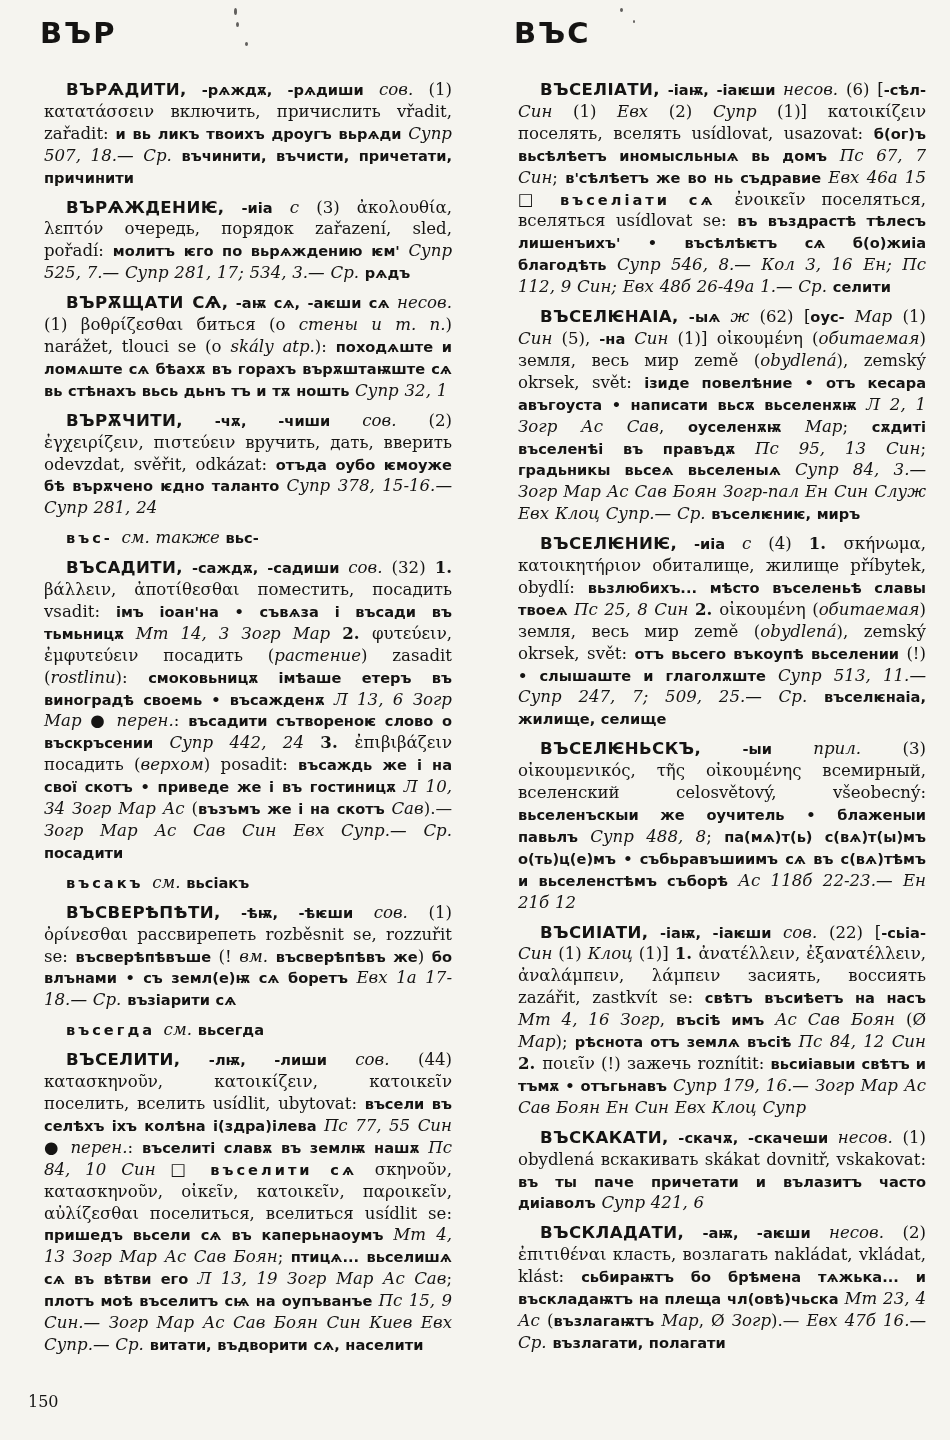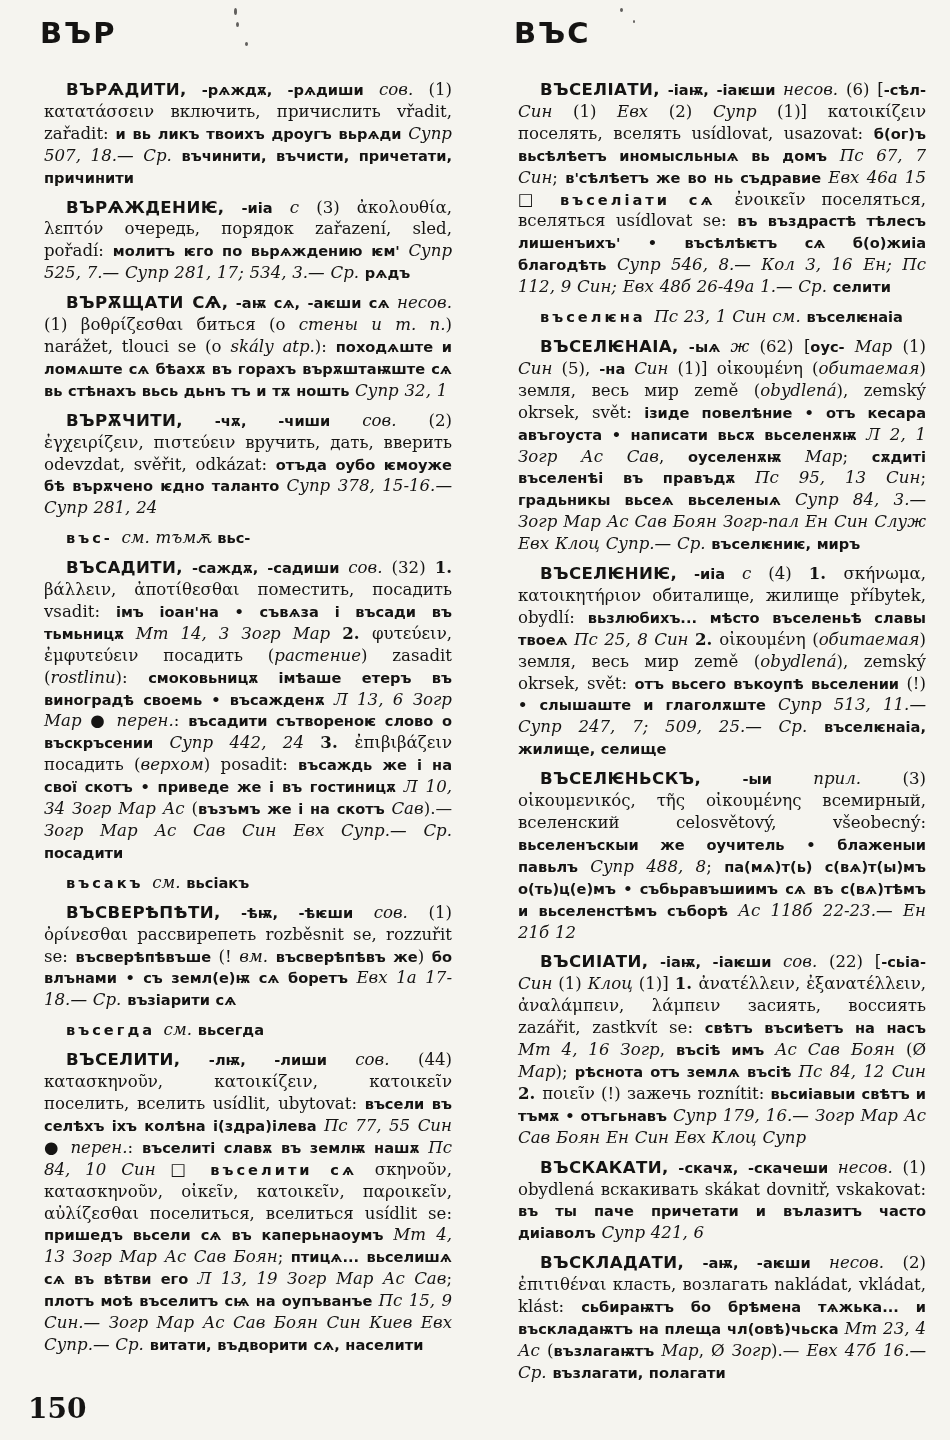--- a/index.html
+++ b/index.html
@@ -52,22 +52,22 @@
   .seg-xhw {
     font-family:"DejaVu Sans", sans-serif;
     font-weight:bold;
     font-size:14.6px;
     letter-spacing:3px;
   }
   .page-number {
     position:absolute;
     left:28px; top:1392px;
     font-family:"DejaVu Serif", serif;
-    font-weight:bold;
-    font-size:28px;
+    font-weight:normal;
+    font-size:16px;
   }
   .speck { position:absolute; background:#3c3a38; border-radius:50%; opacity:0.8; }
   .speck-1 { left:234px; top:8px;  width:3px; height:7px; }
   .speck-2 { left:236px; top:22px; width:3px; height:5px; }
   .speck-3 { left:245px; top:42px; width:3px; height:4px; }
   .speck-4 { left:620px; top:8px;  width:3px; height:4px; }
   .speck-5 { left:633px; top:20px; width:2px; height:3px; }
 </style>
 </head>
 <body>
@@ -80,33 +80,32 @@
   <div class="speck speck-5"></div>
 
   <div class="columns">
     <div class="column">
       <div class="running-head">ВЪР</div>
       <div class="entries">
           <p class="entry"><span class="seg-hw">ВЪРѦДИТИ,</span><span class="seg-ocs"> -рѧждѫ, -рѧдиши </span><span class="seg-it">сов.</span><span class="seg-p"> (1) </span><span class="seg-gr">κατατάσσειν </span><span class="seg-p">включить, причислить vřadit, zařadit: </span><span class="seg-ocs">и вь ликъ твоихъ дроугъ вьрѧди </span><span class="seg-it">Супр 507, 18.— Ср. </span><span class="seg-ocs">въчинити, въчисти, причетати, причинити</span></p>
           <p class="entry"><span class="seg-hw">ВЪРѦЖДЕНИѤ,</span><span class="seg-ocs"> -иіа </span><span class="seg-it">с</span><span class="seg-p"> (3) </span><span class="seg-gr">ἀκολουθία, λεπτόν </span><span class="seg-p">очередь, порядок zařazení, sled, pořadí: </span><span class="seg-ocs">молитъ ѥго по вьрѧждению ѥм' </span><span class="seg-it">Супр 525, 7.— Супр 281, 17; 534, 3.— Ср. </span><span class="seg-ocs">рѧдъ</span></p>
           <p class="entry"><span class="seg-hw">ВЪРѪЩАТИ СѦ,</span><span class="seg-ocs"> -аѭ сѧ, -аѥши сѧ </span><span class="seg-it">несов.</span><span class="seg-p"> (1) </span><span class="seg-gr">βοθρίζεσθαι </span><span class="seg-p">биться (о </span><span class="seg-it">стены и т. п.</span><span class="seg-p">) narážet, tlouci se (o </span><span class="seg-it">skály atp.</span><span class="seg-p">): </span><span class="seg-ocs">походѧште и ломѧште сѧ бѣахѫ въ горахъ върѫштаѭште сѧ вь стѣнахъ вьсь дьнъ тъ и тѫ ношть </span><span class="seg-it">Супр 32, 1</span></p>
           <p class="entry"><span class="seg-hw">ВЪРѪЧИТИ,</span><span class="seg-ocs"> -чѫ, -чиши </span><span class="seg-it">сов.</span><span class="seg-p"> (2) </span><span class="seg-gr">ἐγχειρίζειν, πιστεύειν </span><span class="seg-p">вручить, дать, вверить odevzdat, svěřit, odkázat: </span><span class="seg-ocs">отъда оубо ѥмоуже бѣ върѫчено ѥдно таланто </span><span class="seg-it">Супр 378, 15-16.— Супр 281, 24</span></p>
-          <p class="entry xref"><span class="seg-xhw">въс- </span><span class="seg-it">см. тъмѫ </span><span class="seg-ocs">вьс-</span></p>
+          <p class="entry xref"><span class="seg-xhw">въс- </span><span class="seg-it">см. также </span><span class="seg-ocs">вьс-</span></p>
           <p class="entry"><span class="seg-hw">ВЪСАДИТИ,</span><span class="seg-ocs"> -саждѫ, -садиши </span><span class="seg-it">сов.</span><span class="seg-p"> (32) </span><span class="seg-b">1. </span><span class="seg-gr">βάλλειν, ἀποτίθεσθαι </span><span class="seg-p">поместить, посадить vsadit: </span><span class="seg-ocs">імъ іоан'на • съвѧза і въсади въ тьмьницѫ </span><span class="seg-it">Мт 14, 3 Зогр Мар </span><span class="seg-b">2. </span><span class="seg-gr">φυτεύειν, ἐμφυτεύειν </span><span class="seg-p">посадить (</span><span class="seg-it">растение</span><span class="seg-p">) zasadit (</span><span class="seg-it">rostlinu</span><span class="seg-p">): </span><span class="seg-ocs">смоковьницѫ імѣаше етеръ въ виноградѣ своемь • въсажденѫ </span><span class="seg-it">Л 13, 6 Зогр Мар </span><span class="seg-p">● </span><span class="seg-it">перен.</span><span class="seg-p">: </span><span class="seg-ocs">въсадити сътвореноѥ слово о въскръсении </span><span class="seg-it">Супр 442, 24 </span><span class="seg-b">3. </span><span class="seg-gr">ἐπιβιβάζειν </span><span class="seg-p">посадить (</span><span class="seg-it">верхом</span><span class="seg-p">) posadit: </span><span class="seg-ocs">въсаждь же і на свої скотъ • приведе же і въ гостиницѫ </span><span class="seg-it">Л 10, 34 Зогр Мар Ас </span><span class="seg-p">(</span><span class="seg-ocs">възъмъ же і на скотъ </span><span class="seg-it">Сав</span><span class="seg-p">).— </span><span class="seg-it">Зогр Мар Ас Сав Син Евх Супр.— Ср. </span><span class="seg-ocs">посадити</span></p>
           <p class="entry xref"><span class="seg-xhw">въсакъ </span><span class="seg-it">см. </span><span class="seg-ocs">вьсіакъ</span></p>
           <p class="entry"><span class="seg-hw">ВЪСВЕРѢПѢТИ,</span><span class="seg-ocs"> -ѣѭ, -ѣѥши </span><span class="seg-it">сов.</span><span class="seg-p"> (1) </span><span class="seg-gr">ὀρίνεσθαι </span><span class="seg-p">рассвирепеть rozběsnit se, rozzuřit se: </span><span class="seg-ocs">въсверѣпѣвъше </span><span class="seg-p">(! </span><span class="seg-it">вм. </span><span class="seg-ocs">въсверѣпѣвъ же</span><span class="seg-p">) </span><span class="seg-ocs">бо влънами • съ земл(е)ѭ сѧ боретъ </span><span class="seg-it">Евх 1а 17-18.— Ср. </span><span class="seg-ocs">възіарити сѧ</span></p>
           <p class="entry xref"><span class="seg-xhw">въсегда </span><span class="seg-it">см. </span><span class="seg-ocs">вьсегда</span></p>
           <p class="entry"><span class="seg-hw">ВЪСЕЛИТИ,</span><span class="seg-ocs"> -лѭ, -лиши </span><span class="seg-it">сов.</span><span class="seg-p"> (44) </span><span class="seg-gr">κατασκηνοῦν, κατοικίζειν, κατοικεῖν </span><span class="seg-p">поселить, вселить usídlit, ubytovat: </span><span class="seg-ocs">въсели въ селѣхъ іхъ колѣна і(здра)ілева </span><span class="seg-it">Пс 77, 55 Син </span><span class="seg-p">● </span><span class="seg-it">перен.</span><span class="seg-p">: </span><span class="seg-ocs">въселиті славѫ въ землѭ нашѫ </span><span class="seg-it">Пс 84, 10 Син </span><span class="seg-p">□ </span><span class="seg-xhw">въселити сѧ </span><span class="seg-gr">σκηνοῦν, κατασκηνοῦν, οἰκεῖν, κατοικεῖν, παροικεῖν, αὐλίζεσθαι </span><span class="seg-p">поселиться, вселиться usídlit se: </span><span class="seg-ocs">пришедъ вьсели сѧ въ каперьнаоумъ </span><span class="seg-it">Мт 4, 13 Зогр Мар Ас Сав Боян</span><span class="seg-p">; </span><span class="seg-ocs">птицѧ... вьселишѧ сѧ въ вѣтви его </span><span class="seg-it">Л 13, 19 Зогр Мар Ас Сав</span><span class="seg-p">; </span><span class="seg-ocs">плотъ моѣ въселитъ сѩ на оупъванъе </span><span class="seg-it">Пс 15, 9 Син.— Зогр Мар Ас Сав Боян Син Киев Евх Супр.— Ср. </span><span class="seg-ocs">витати, въдворити сѧ, населити</span></p>
         </div>
     </div>
     <div class="column">
       <div class="running-head">ВЪС</div>
       <div class="entries">
           <p class="entry"><span class="seg-hw">ВЪСЕЛІАТИ,</span><span class="seg-ocs"> -іаѭ, -іаѥши </span><span class="seg-it">несов.</span><span class="seg-p"> (6) [</span><span class="seg-ocs">-сѣл- </span><span class="seg-it">Син </span><span class="seg-p">(1) </span><span class="seg-it">Евх </span><span class="seg-p">(2) </span><span class="seg-it">Супр </span><span class="seg-p">(1)] </span><span class="seg-gr">κατοικίζειν </span><span class="seg-p">поселять, вселять usídlovat, usazovat: </span><span class="seg-ocs">б(ог)ъ вьсѣлѣетъ иномысльныѧ вь домъ </span><span class="seg-it">Пс 67, 7 Син</span><span class="seg-p">; </span><span class="seg-ocs">в'сѣлѣетъ же во нь съдравие </span><span class="seg-it">Евх 46а 15 </span><span class="seg-p">□ </span><span class="seg-xhw">въселіати сѧ </span><span class="seg-gr">ἐνοικεῖν </span><span class="seg-p">поселяться, вселяться usídlovat se: </span><span class="seg-ocs">въ въздрастѣ тѣлесъ лишенъихъ' • въсѣлѣѥтъ сѧ б(о)жиіа благодѣть </span><span class="seg-it">Супр 546, 8.— Кол 3, 16 Ен; Пс 112, 9 Син; Евх 48б 26-49а 1.— Ср. </span><span class="seg-ocs">селити</span></p>
-          <p class="entry xref"><span class="seg-xhw">въселѥна </span><span class="seg-it">Пс 23, 1 Син см. </span><span class="seg-ocs">въселѥнаіа</span></p>
           <p class="entry"><span class="seg-hw">ВЪСЕЛѤНАІА,</span><span class="seg-ocs"> -ыѧ </span><span class="seg-it">ж</span><span class="seg-p"> (62) [</span><span class="seg-ocs">оус- </span><span class="seg-it">Мар </span><span class="seg-p">(1) </span><span class="seg-it">Син </span><span class="seg-p">(5), </span><span class="seg-ocs">-на </span><span class="seg-it">Син </span><span class="seg-p">(1)] </span><span class="seg-gr">οἰκουμένη </span><span class="seg-p">(</span><span class="seg-it">обитаемая</span><span class="seg-p">) земля, весь мир země (</span><span class="seg-it">obydlená</span><span class="seg-p">), zemský okrsek, svět: </span><span class="seg-ocs">ізиде повелѣние • отъ кесара авъгоуста • написати вьсѫ вьселенѫѭ </span><span class="seg-it">Л 2, 1 Зогр Ас Сав</span><span class="seg-p">, </span><span class="seg-ocs">оуселенѫѭ </span><span class="seg-it">Мар</span><span class="seg-p">; </span><span class="seg-ocs">сѫдиті въселенѣі въ правъдѫ </span><span class="seg-it">Пс 95, 13 Син</span><span class="seg-p">; </span><span class="seg-ocs">градьникы вьсеѧ вьселеныѧ </span><span class="seg-it">Супр 84, 3.— Зогр Мар Ас Сав Боян Зогр-пал Ен Син Служ Евх Клоц Супр.— Ср. </span><span class="seg-ocs">въселѥниѥ, миръ</span></p>
           <p class="entry"><span class="seg-hw">ВЪСЕЛѤНИѤ,</span><span class="seg-ocs"> -иіа </span><span class="seg-it">с</span><span class="seg-p"> (4) </span><span class="seg-b">1. </span><span class="seg-gr">σκήνωμα, κατοικητήριον </span><span class="seg-p">обиталище, жилище příbytek, obydlí: </span><span class="seg-ocs">вьзлюбихъ... мѣсто въселеньѣ славы твоеѧ </span><span class="seg-it">Пс 25, 8 Син </span><span class="seg-b">2. </span><span class="seg-gr">οἰκουμένη </span><span class="seg-p">(</span><span class="seg-it">обитаемая</span><span class="seg-p">) земля, весь мир země (</span><span class="seg-it">obydlená</span><span class="seg-p">), zemský okrsek, svět: </span><span class="seg-ocs">отъ вьсего въкоупѣ вьселении </span><span class="seg-p">(!) </span><span class="seg-ocs">• слышаште и глаголѫште </span><span class="seg-it">Супр 513, 11.— Супр 247, 7; 509, 25.— Ср. </span><span class="seg-ocs">въселѥнаіа, жилище, селище</span></p>
           <p class="entry"><span class="seg-hw">ВЪСЕЛѤНЬСКЪ,</span><span class="seg-ocs"> -ыи </span><span class="seg-it">прил.</span><span class="seg-p"> (3) </span><span class="seg-gr">οἰκουμενικός, τῆς οἰκουμένης </span><span class="seg-p">всемирный, вселенский celosvětový, všeobecný: </span><span class="seg-ocs">вьселенъскыи же оучитель • блаженыи павьлъ </span><span class="seg-it">Супр 488, 8</span><span class="seg-p">; </span><span class="seg-ocs">па(мѧ)т(ь) с(вѧ)т(ы)мъ о(ть)ц(е)мъ • събьравъшиимъ сѧ въ с(вѧ)тѣмъ и вьселенстѣмъ съборѣ </span><span class="seg-it">Ас 118б 22-23.— Ен 21б 12</span></p>
           <p class="entry"><span class="seg-hw">ВЪСИІАТИ,</span><span class="seg-ocs"> -іаѭ, -іаѥши </span><span class="seg-it">сов.</span><span class="seg-p"> (22) [</span><span class="seg-ocs">-сьіа- </span><span class="seg-it">Син </span><span class="seg-p">(1) </span><span class="seg-it">Клоц </span><span class="seg-p">(1)] </span><span class="seg-b">1. </span><span class="seg-gr">ἀνατέλλειν, ἐξανατέλλειν, ἀναλάμπειν, λάμπειν </span><span class="seg-p">засиять, воссиять zazářit, zastkvít se: </span><span class="seg-ocs">свѣтъ въсиѣетъ на насъ </span><span class="seg-it">Мт 4, 16 Зогр</span><span class="seg-p">, </span><span class="seg-ocs">въсіѣ имъ </span><span class="seg-it">Ас Сав Боян </span><span class="seg-p">(Ø </span><span class="seg-it">Мар</span><span class="seg-p">); </span><span class="seg-ocs">рѣснота отъ землѧ въсіѣ </span><span class="seg-it">Пс 84, 12 Син </span><span class="seg-b">2. </span><span class="seg-gr">ποιεῖν </span><span class="seg-p">(!) зажечь roznítit: </span><span class="seg-ocs">вьсиіавыи свѣтъ и тъмѫ • отъгьнавъ </span><span class="seg-it">Супр 179, 16.— Зогр Мар Ас Сав Боян Ен Син Евх Клоц Супр</span></p>
           <p class="entry"><span class="seg-hw">ВЪСКАКАТИ,</span><span class="seg-ocs"> -скачѫ, -скачеши </span><span class="seg-it">несов.</span><span class="seg-p"> (1) </span><span class="seg-gr">obydlená </span><span class="seg-p">вскакивать skákat dovnitř, vskakovat: </span><span class="seg-ocs">въ ты паче причетати и вълазитъ часто диіаволъ </span><span class="seg-it">Супр 421, 6</span></p>
           <p class="entry"><span class="seg-hw">ВЪСКЛАДАТИ,</span><span class="seg-ocs"> -аѭ, -аѥши </span><span class="seg-it">несов.</span><span class="seg-p"> (2) </span><span class="seg-gr">ἐπιτιθέναι </span><span class="seg-p">класть, возлагать nakládat, vkládat, klást: </span><span class="seg-ocs">сьбираѭтъ бо брѣмена тѧжька... и въскладаѭтъ на плеща чл(овѣ)чьска </span><span class="seg-it">Мт 23, 4 Ас </span><span class="seg-p">(</span><span class="seg-ocs">възлагаѭтъ </span><span class="seg-it">Мар</span><span class="seg-p">, Ø </span><span class="seg-it">Зогр</span><span class="seg-p">).— </span><span class="seg-it">Евх 47б 16.— Ср. </span><span class="seg-ocs">възлагати, полагати</span></p>
         </div>
     </div>
   </div>
 

